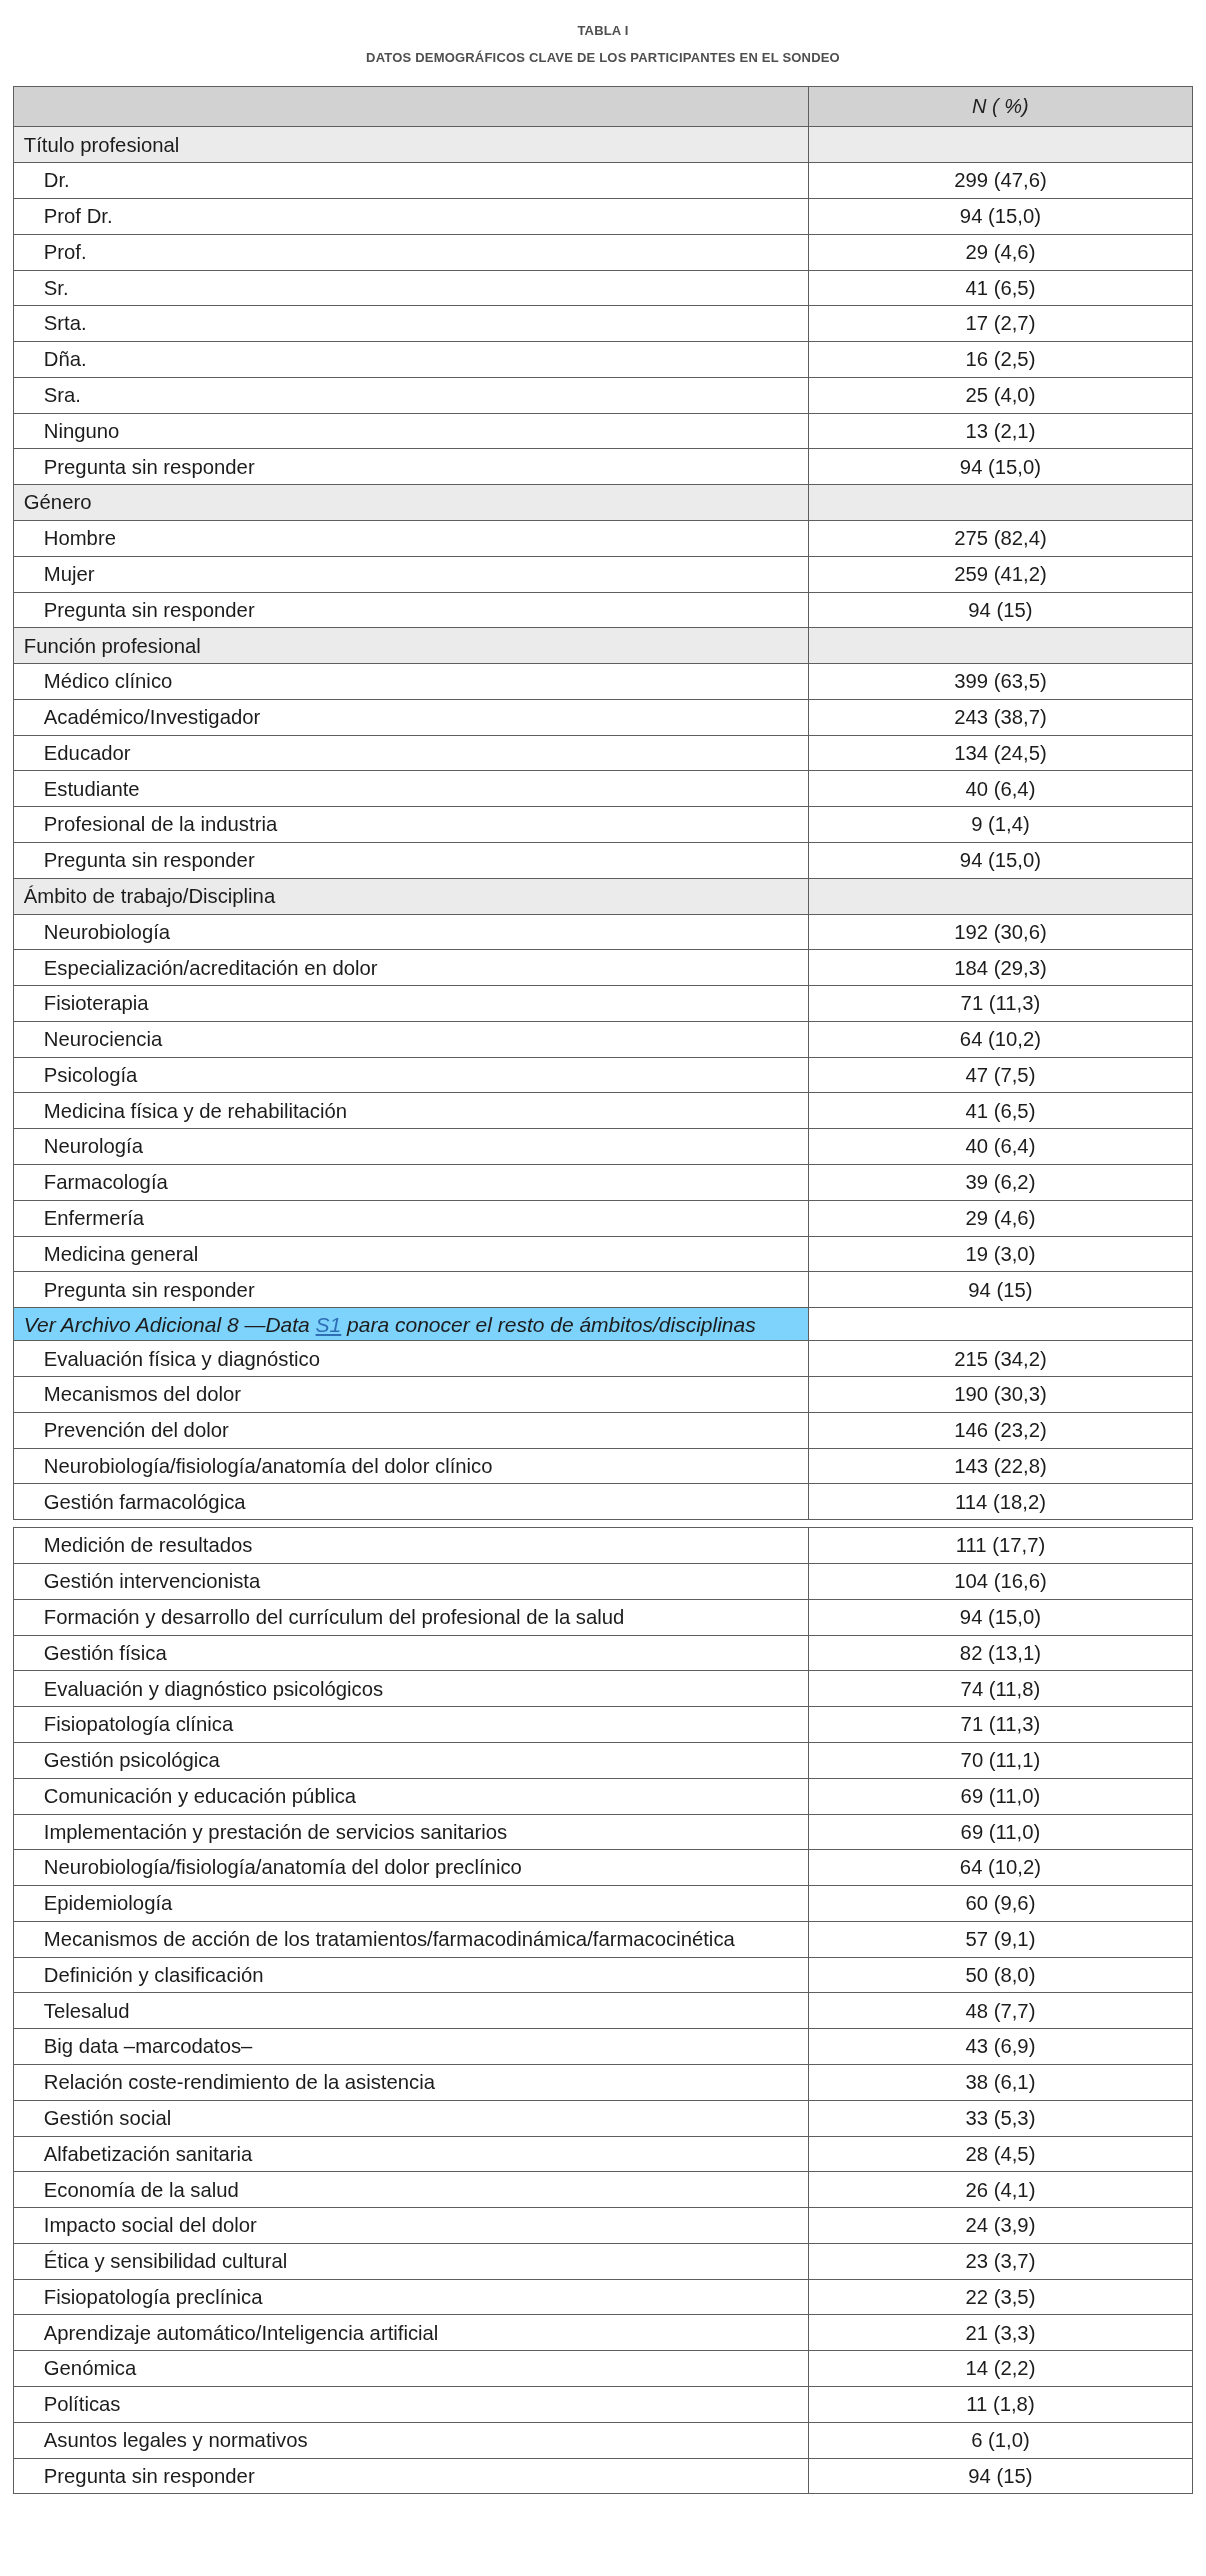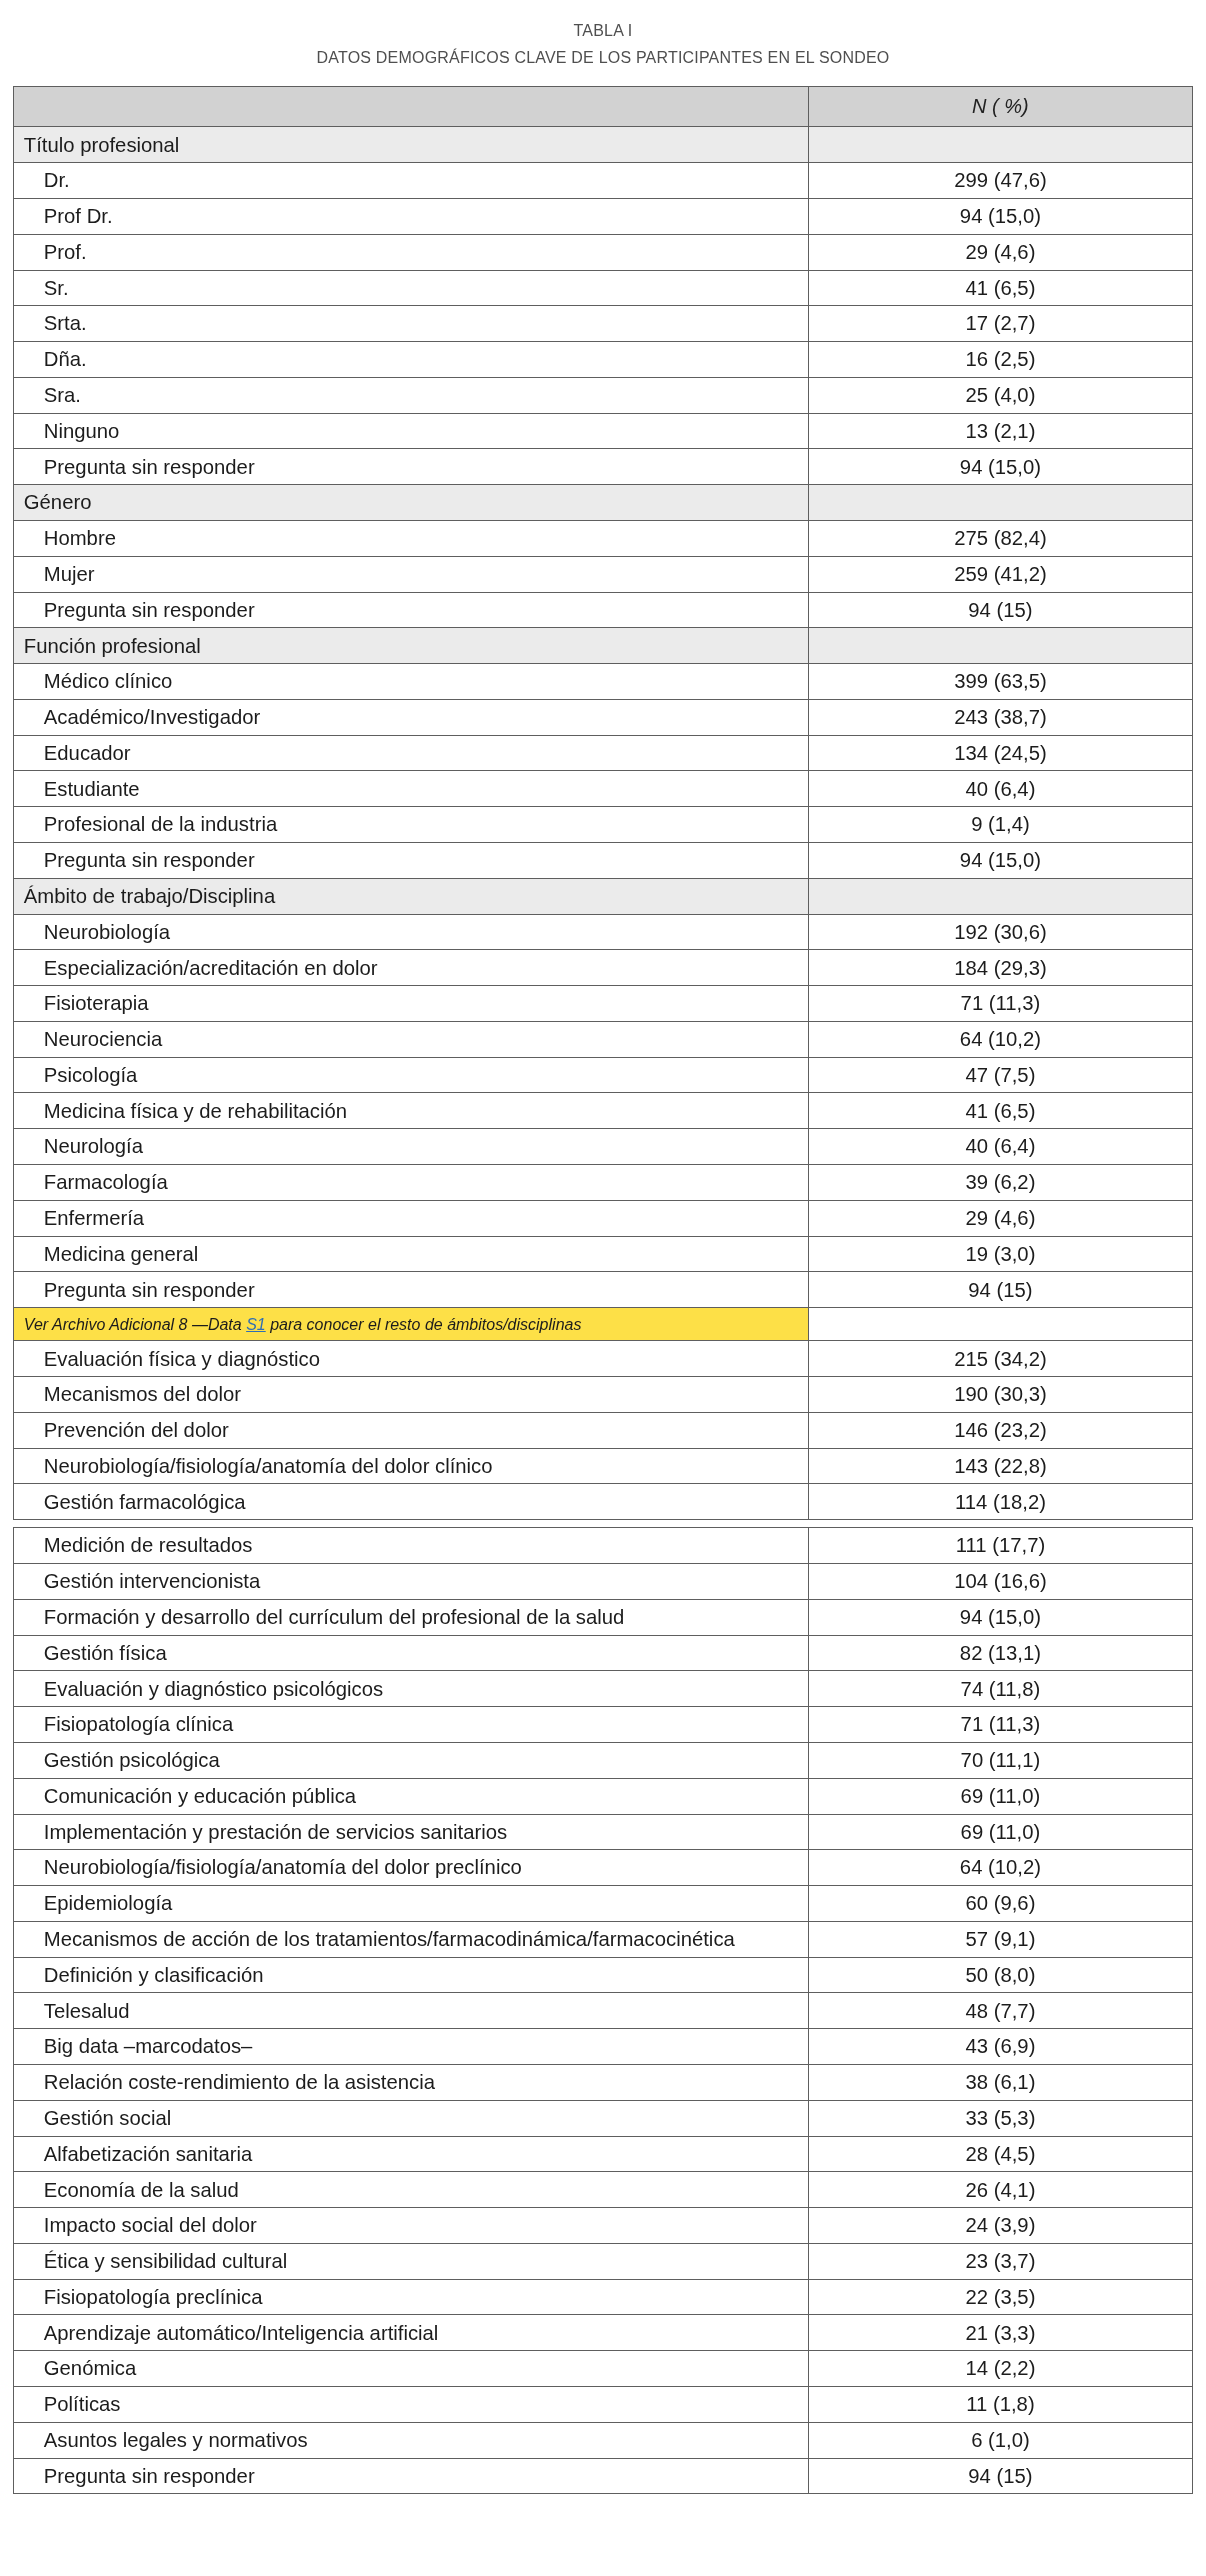--- a/index.html
+++ b/index.html
@@ -14,22 +14,22 @@
   body {
     width: 1206px;
     min-height: 2576px;
     background: #ffffff;
     font-family: "Liberation Sans", sans-serif;
     color: var(--text-color);
   }
   .page { padding: 17.4px 12.8px 23px 12.8px; }
   .title-block { text-align: center; margin-bottom: 15px; }
   .title-line {
-    font-size: 16px;
-    font-weight: normal;
+    font-size: 13px;
+    font-weight: bold;
     color: var(--title-color);
     line-height: 27px;
     letter-spacing: 0.2px;
   }
   .demo-table {
     width: 100%;
     border-collapse: collapse;
     table-layout: fixed;
   }
   .col-label { width: 67.4%; }
@@ -62,24 +62,24 @@
   }
   .value-cell {
     text-align: center;
     font-size: 20.3px;
     line-height: 24.4px;
     padding: 5.2px 4.6px;
     background: #ffffff;
   }
   .note-cell {
     font-style: italic;
-    font-size: 16px;
+    font-size: 21px;
     line-height: 23px;
     padding: 4.6px 9.3px 4.6px 10px;
-    background: #fde047;
+    background: #7dd3fc;
   }
   .note-empty { background: #ffffff; }
   .note-link {
     color: var(--link-color);
     text-decoration: underline;
     cursor: pointer;
   }
   .page-gap { height: 7px; }
 </style>
 </head>

